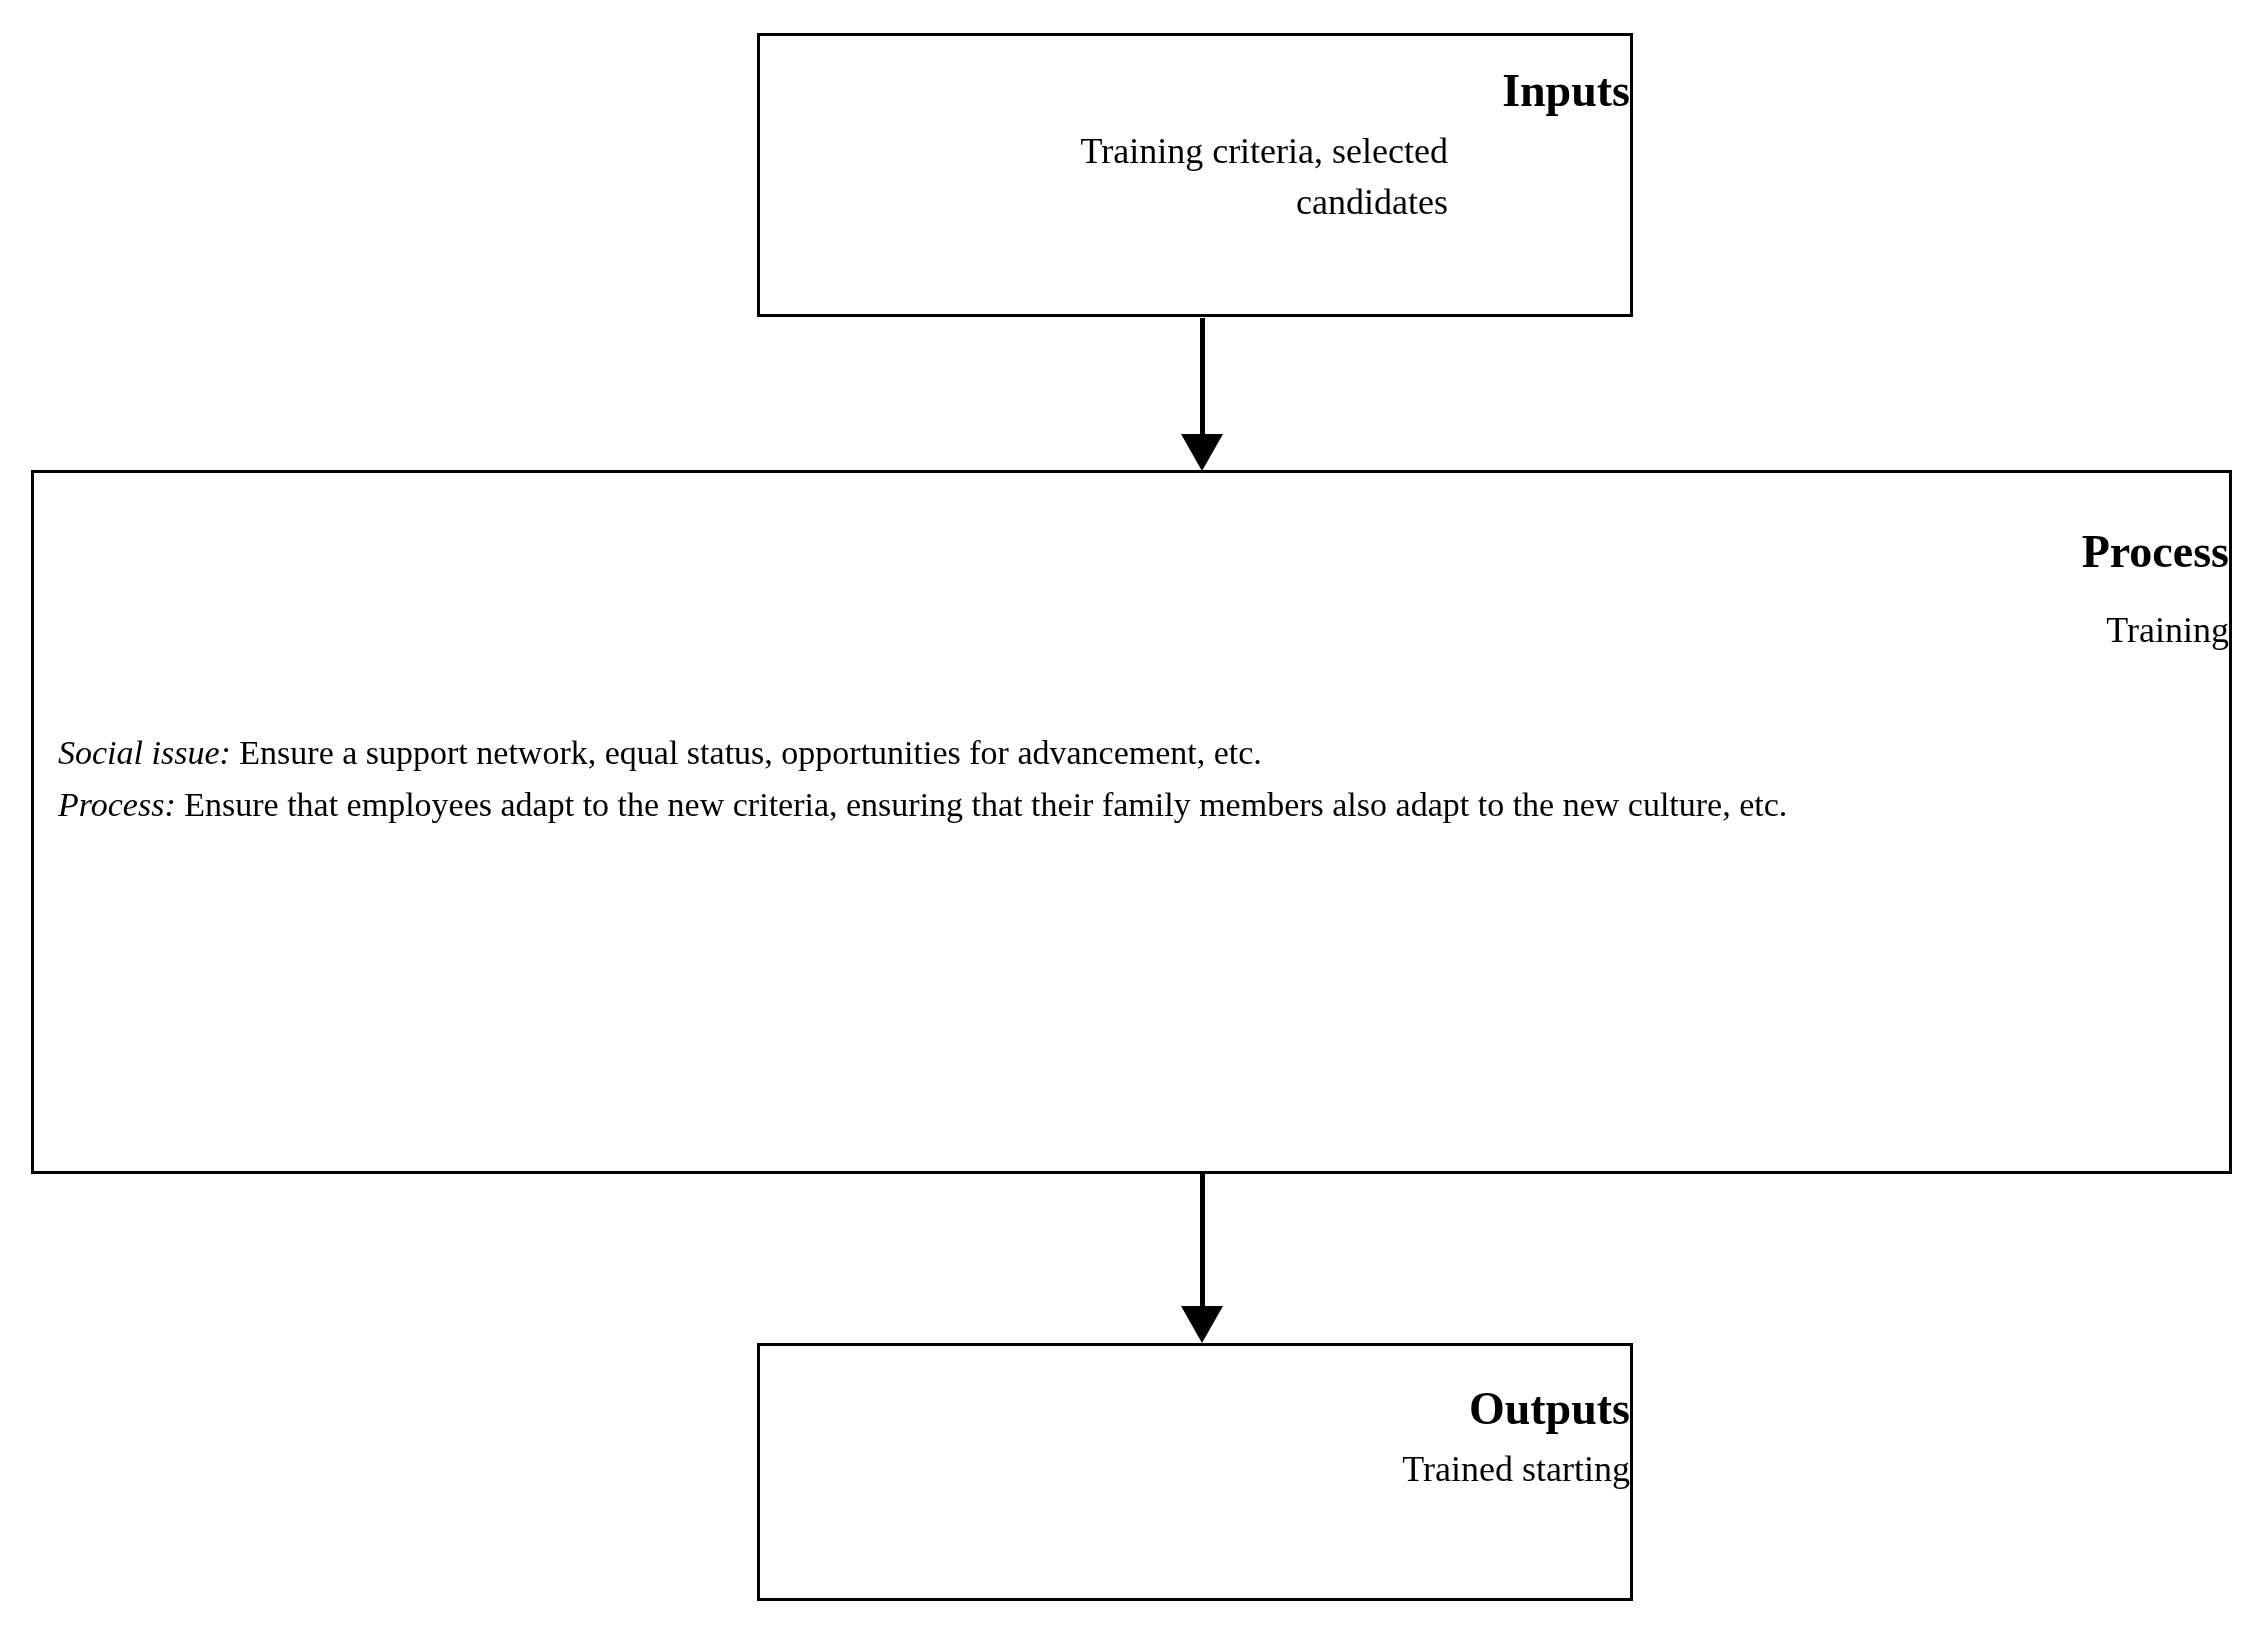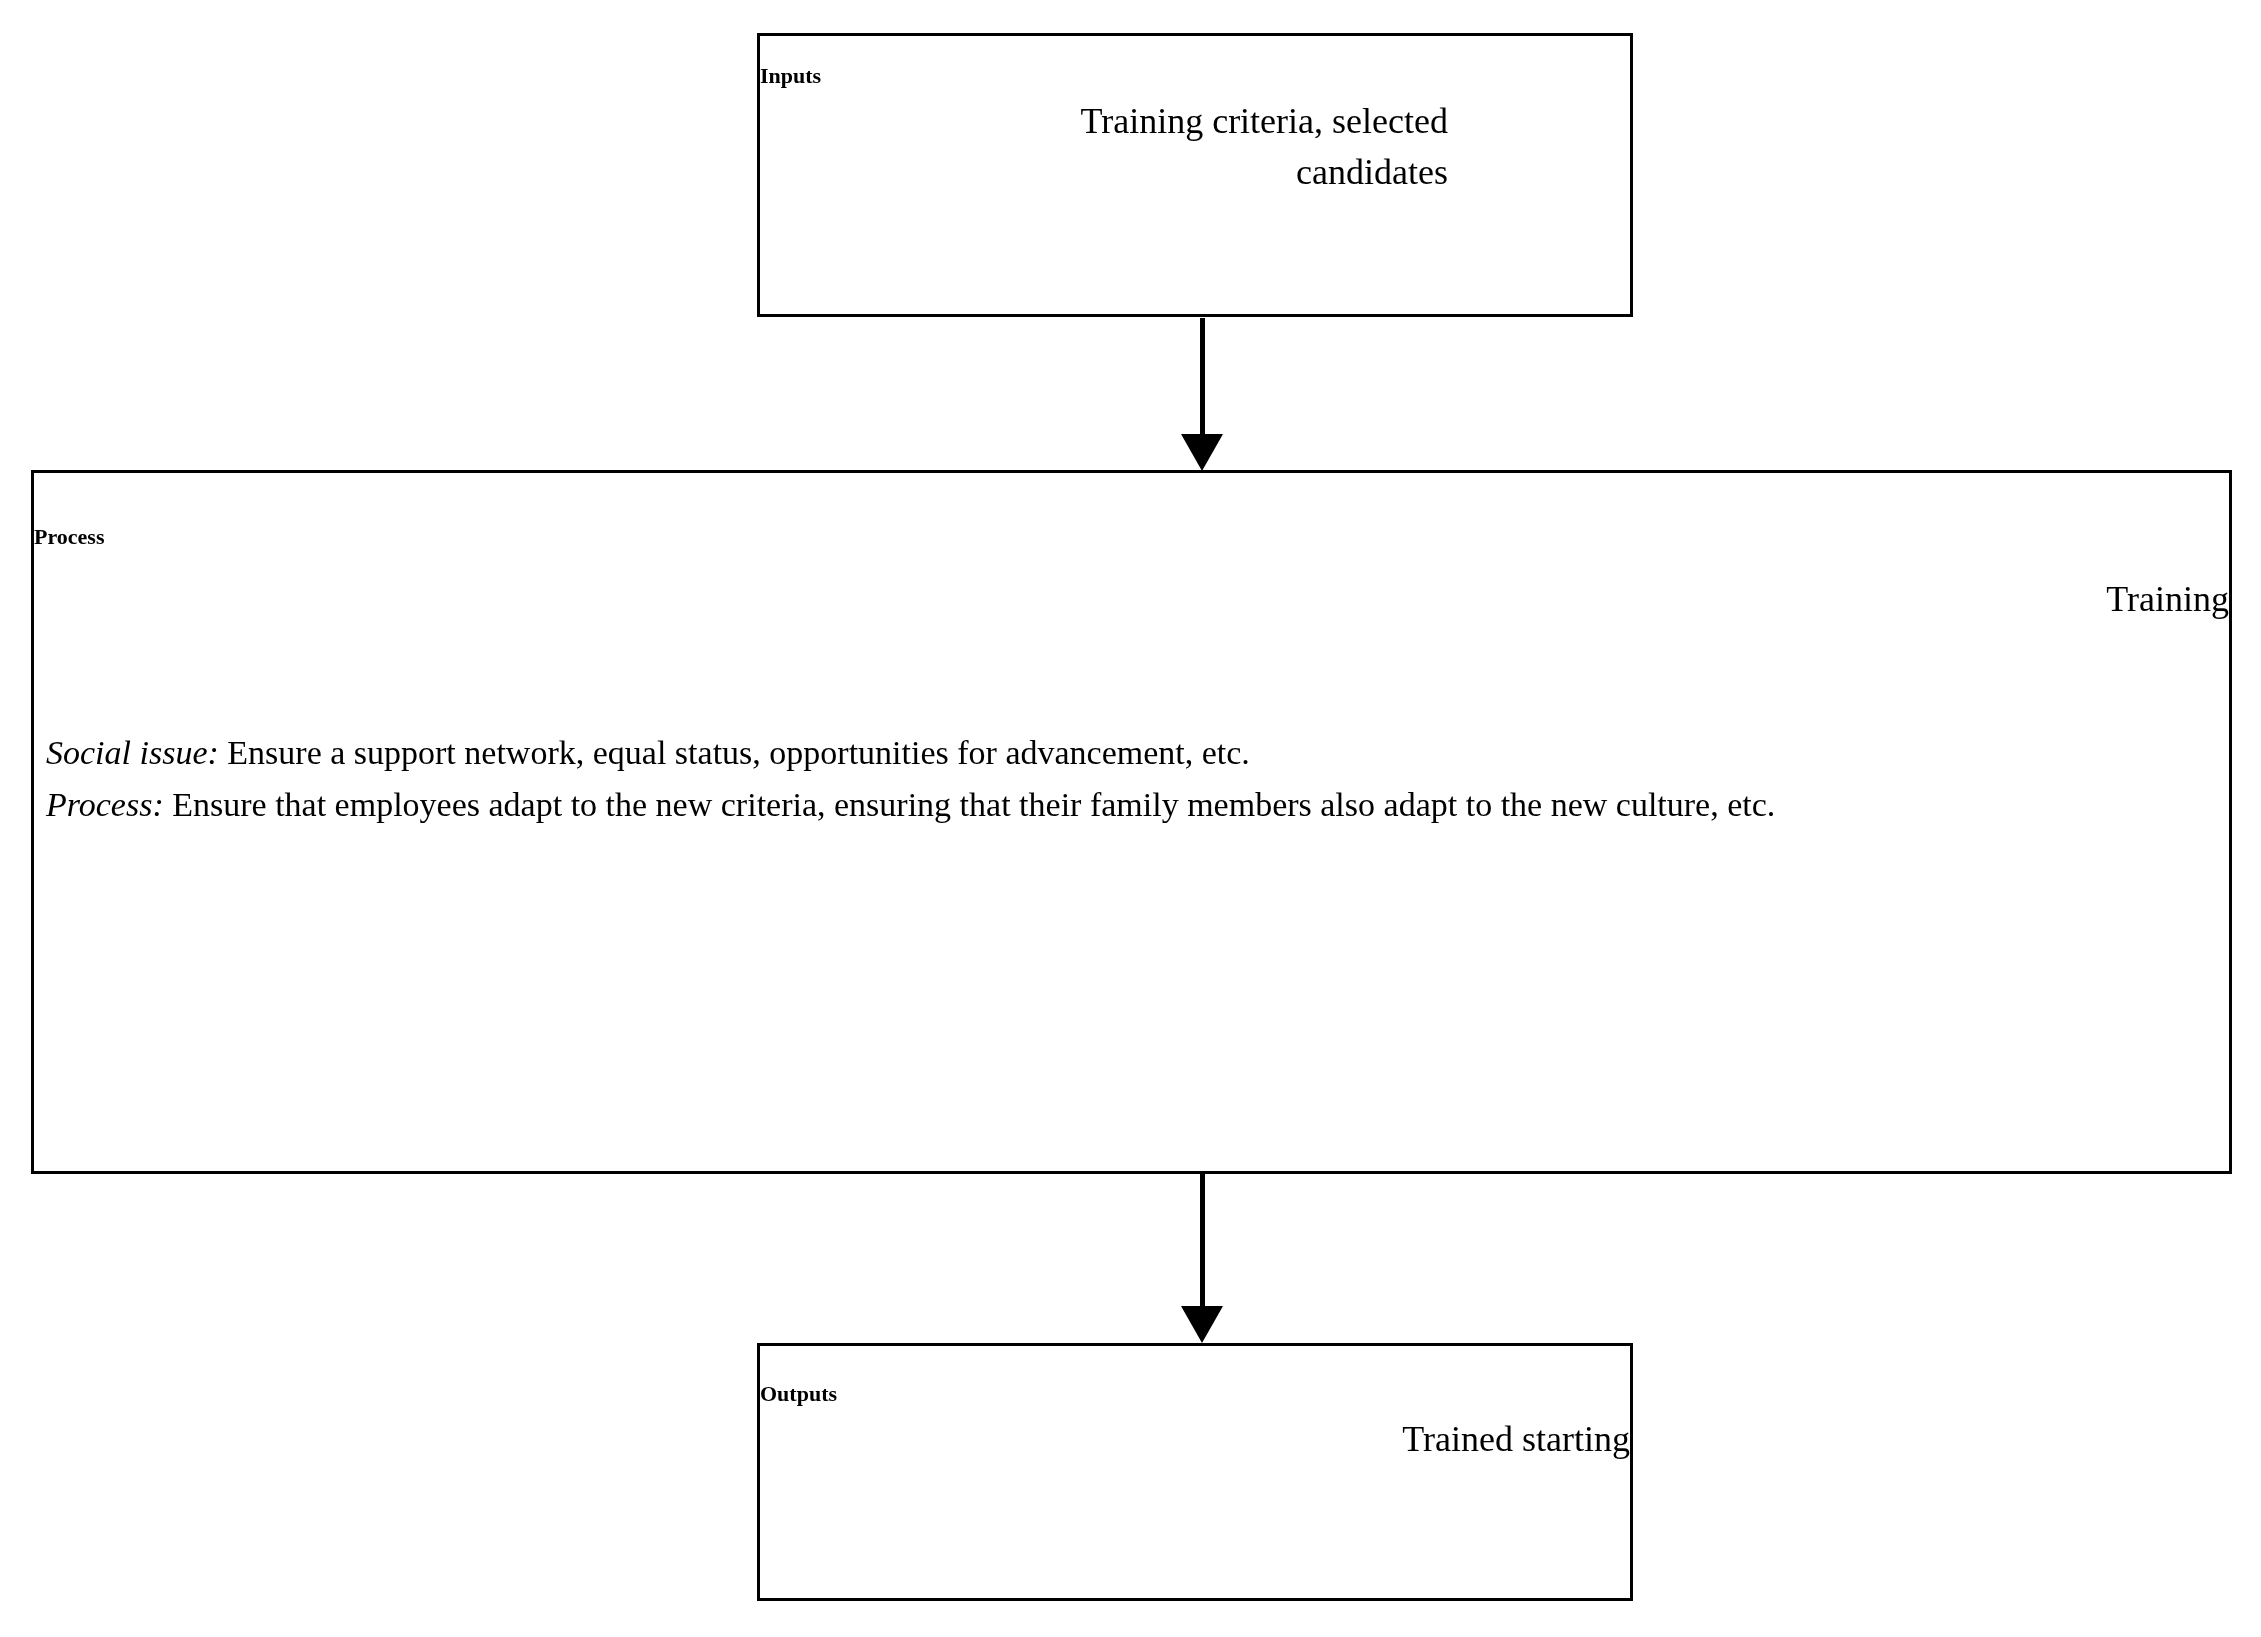--- a/index.html
+++ b/index.html
@@ -46,23 +46,23 @@
   #outputs-box {
     left: 757px;
     top: 1343px;
     width: 876px;
     height: 258px;
   }
 
   
   .box-title {
     font-weight: bold;
-    font-size: 22px;
+    font-size: 46px;
     line-height: 1.28;
-    text-align: left;
+    text-align: right;
   }
 
   .box-subtitle {
     font-weight: normal;
     font-size: 36px;
     line-height: 1.42;
     text-align: right;
   }
 
   #inputs-inner {
@@ -83,21 +83,21 @@
   #outputs-inner {
     padding-top: 34px;
   }
   #outputs-inner .box-subtitle {
     margin-top: 5.5px;
   }
 
   
   .process-body {
     position: absolute;
-    left: 12px;
+    left: 24px;
     top: 254px;
     width: 2133px;
     font-size: 34px;
     line-height: 1.52;
     text-align: left;
   }
   .process-body p {
     margin: 0 0 0 0;
   }
   .lead-in {

